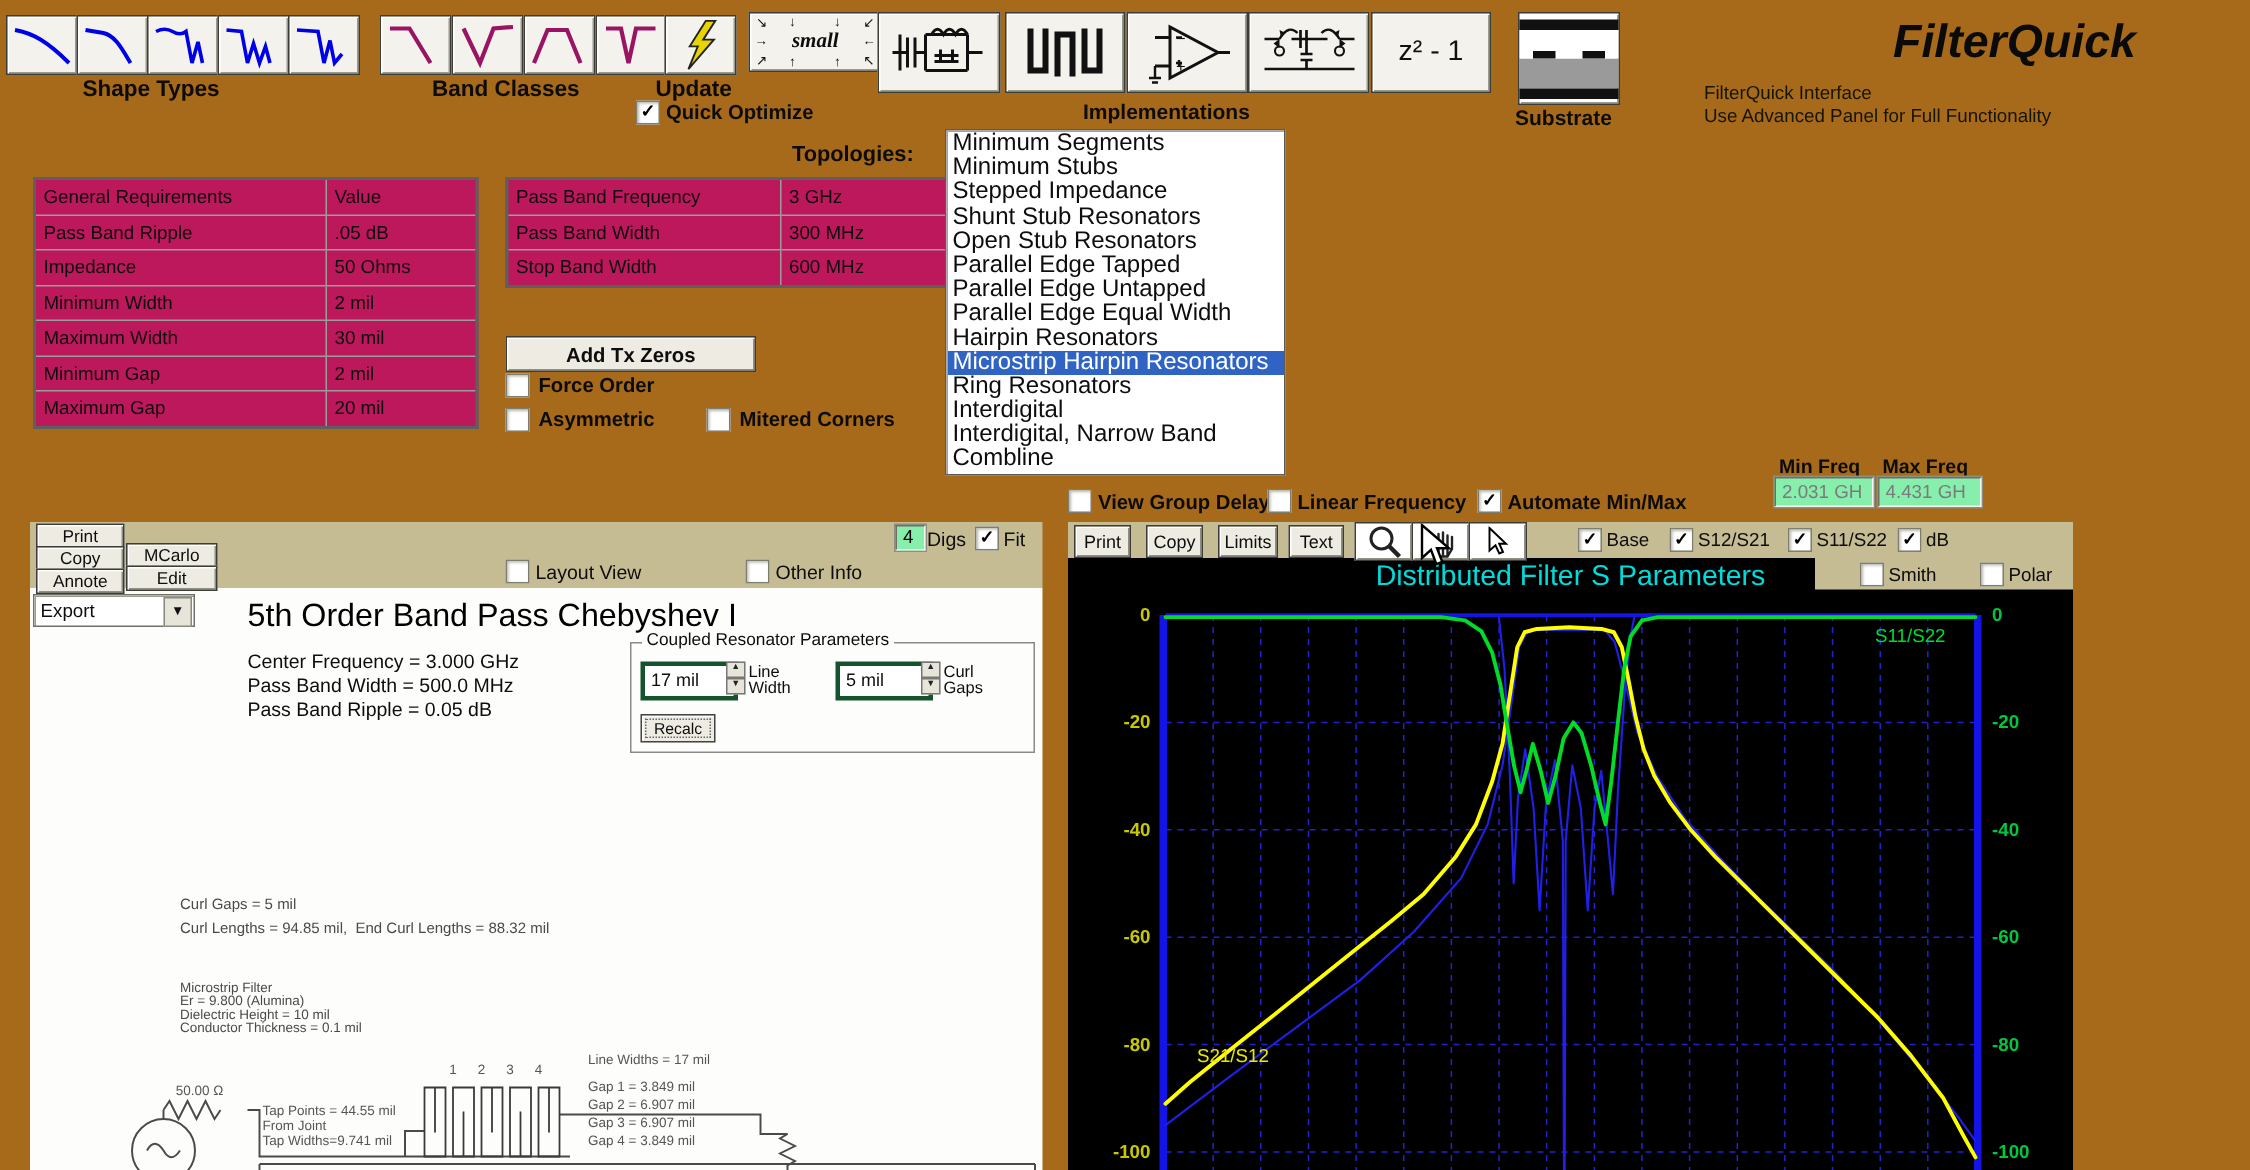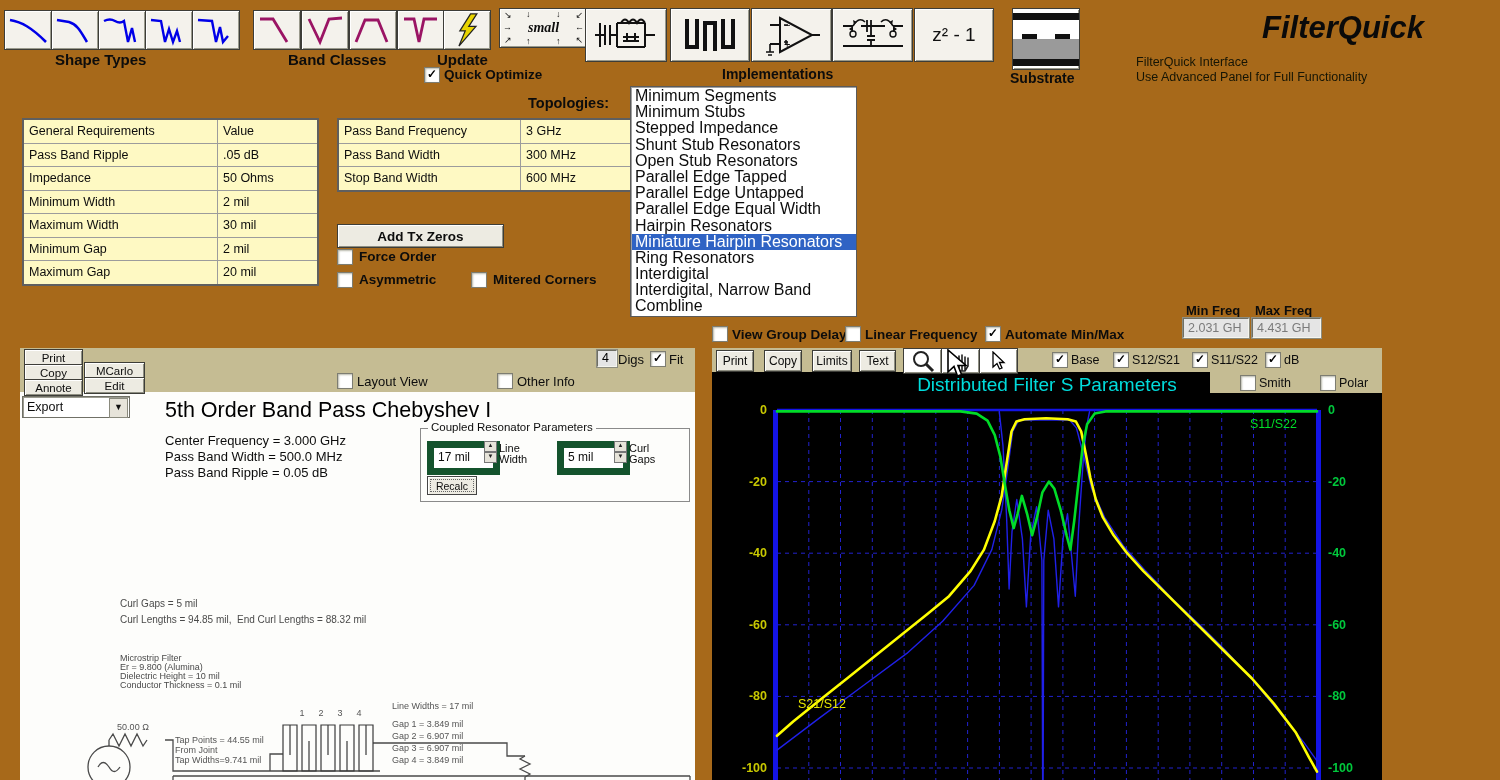--- a/index.html
+++ b/index.html
@@ -13,40 +13,40 @@
   .lbl{position:absolute;font-weight:bold;color:#0c0c0c;white-space:nowrap;}
   
   .pbtn{position:absolute;background:#EDEBE2;border:1px solid #3d3d38;
         box-shadow:inset 1px 1px 0 #ffffff, inset -1px -1px 0 #8f8f82;
         font-size:11.5px;display:flex;align-items:center;justify-content:center;cursor:default;}
   
   .cb{position:absolute;width:14px;height:14px;background:#fff;border:1px solid #7d7d72;
       box-shadow:inset 1px 1px 2px #b9b9ad;font:bold 12px "Liberation Sans",sans-serif;
       line-height:13px;text-align:center;color:#000;}
   
-  .reqwrap table{border-collapse:collapse;background:#fef9c3;border:2px solid #5f5f5f;}
+  .reqwrap table{border-collapse:collapse;background:#be185d;border:2px solid #5f5f5f;}
   .reqwrap th,.reqwrap td{border:1px solid #9c9c9c;font-size:12.5px;font-weight:normal;
       text-align:left;padding:0 4px 0 5px;height:22.5px;white-space:nowrap;}
   #general-table td:first-child,#general-table th:first-child{width:184px;}
   #general-table td:last-child,#general-table th:last-child{width:90px;}
   #bandpass-table td:first-child,#bandpass-table th:first-child{width:172px;}
   #bandpass-table td:last-child,#bandpass-table th:last-child{width:104px;}
   
   .topo{position:absolute;background:#fff;border:1px solid #5a5a5a;box-shadow:inset 1px 1px 0 #a0a0a0;
         font-size:16px;padding:1px 0 0 1px;}
   .topo .item{height:16.2px;line-height:16.2px;padding-left:3px;white-space:nowrap;}
   .topo .item.sel{background:#2F63C4;color:#fff;}
-  .finput{position:absolute;background:#e5e5e5;border:1px solid;border-color:#6F6F64 #F5F5EE #F5F5EE #6F6F64;
+  .finput{position:absolute;background:#86efac;border:1px solid;border-color:#6F6F64 #F5F5EE #F5F5EE #6F6F64;
         box-shadow:0 0 0 1px #8d8d80;color:#7b7b7b;font-size:12.5px;line-height:18px;padding-left:4px;}
   
   .tanband{position:absolute;background:#C5BC93;}
   .whitepanel{position:absolute;background:#FDFDFB;}
   .gbox{position:absolute;border:1px solid #8a8a8a;}
   .gbox .legend{position:absolute;top:-8px;left:7px;background:#FDFDFB;padding:0 3px;font-size:11.5px;}
-  .spin{position:absolute;height:20px;background:#fff;border:7px solid #14532d;font-size:12px;
+  .spin{position:absolute;height:20px;background:#fff;border:3px solid #14532d;font-size:12px;
         line-height:19px;padding-left:4px;}
   .spin-arrows{position:absolute;width:11px;height:20px;}
   .spin-arrows div{width:11px;height:9px;background:#E7E4DA;border:1px solid #777;
         font-size:6px;line-height:7px;text-align:center;color:#222;}
   .two-line{position:absolute;font-size:11px;line-height:11px;}
   .recalc{position:absolute;background:#EDEBE2;border:1px solid #444;outline:1px dotted #666;outline-offset:-4px;
         box-shadow:inset 1px 1px 0 #fff;font-size:10.5px;display:flex;align-items:center;justify-content:center;}
   .combo{position:absolute;background:#fff;border:1px solid #707066;box-shadow:inset 1px 1px 0 #9b9b90;
         font-size:12.5px;line-height:20px;padding-left:4px;}
   .combo .drop{position:absolute;right:1px;top:1px;width:17px;height:18px;background:#E7E4DA;
@@ -244,21 +244,21 @@
   <div class="topo" style="left:630px;top:86px;width:224px;height:228px" id="topo-list">
       <div class="item">Minimum Segments</div>
       <div class="item">Minimum Stubs</div>
       <div class="item">Stepped Impedance</div>
       <div class="item">Shunt Stub Resonators</div>
       <div class="item">Open Stub Resonators</div>
       <div class="item">Parallel Edge Tapped</div>
       <div class="item">Parallel Edge Untapped</div>
       <div class="item">Parallel Edge Equal Width</div>
       <div class="item">Hairpin Resonators</div>
-      <div class="item sel">Miniature Hairpin Resonators</div>
+      <div class="item sel">Microstrip Hairpin Resonators</div>
       <div class="item">Ring Resonators</div>
       <div class="item">Interdigital</div>
       <div class="item">Interdigital, Narrow Band</div>
       <div class="item">Combline</div>
     </div>
 
   <div class="pbtn" style="left:337px;top:224px;width:165px;height:22px;font-weight:bold;font-size:13.5px">Add Tx Zeros</div>
   <span class="cb" style="left:337px;top:249px"></span>
   <div class="lbl" style="left:359px;top:249px;font-size:13.5px">Force Order</div>
   <span class="cb" style="left:337px;top:272px"></span>

